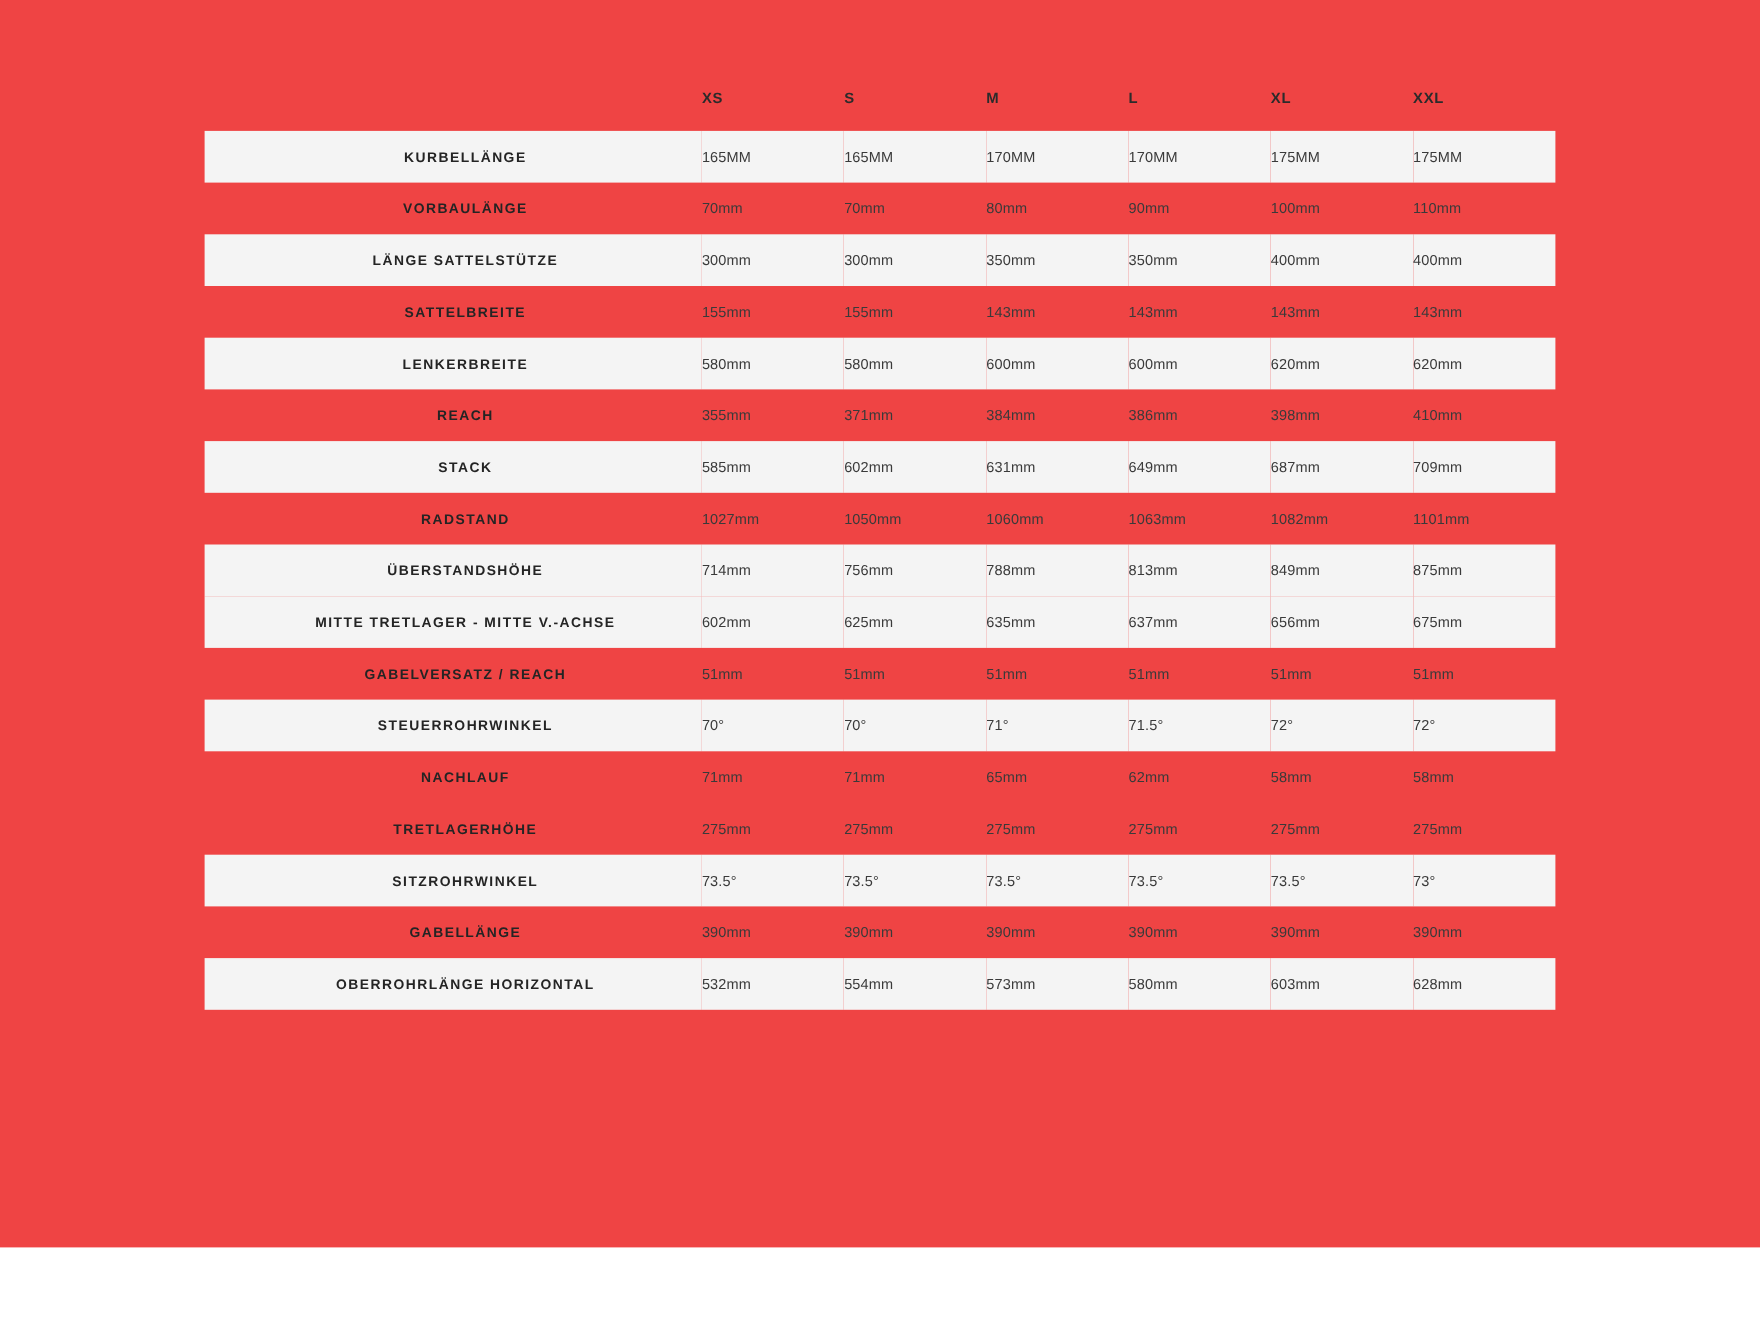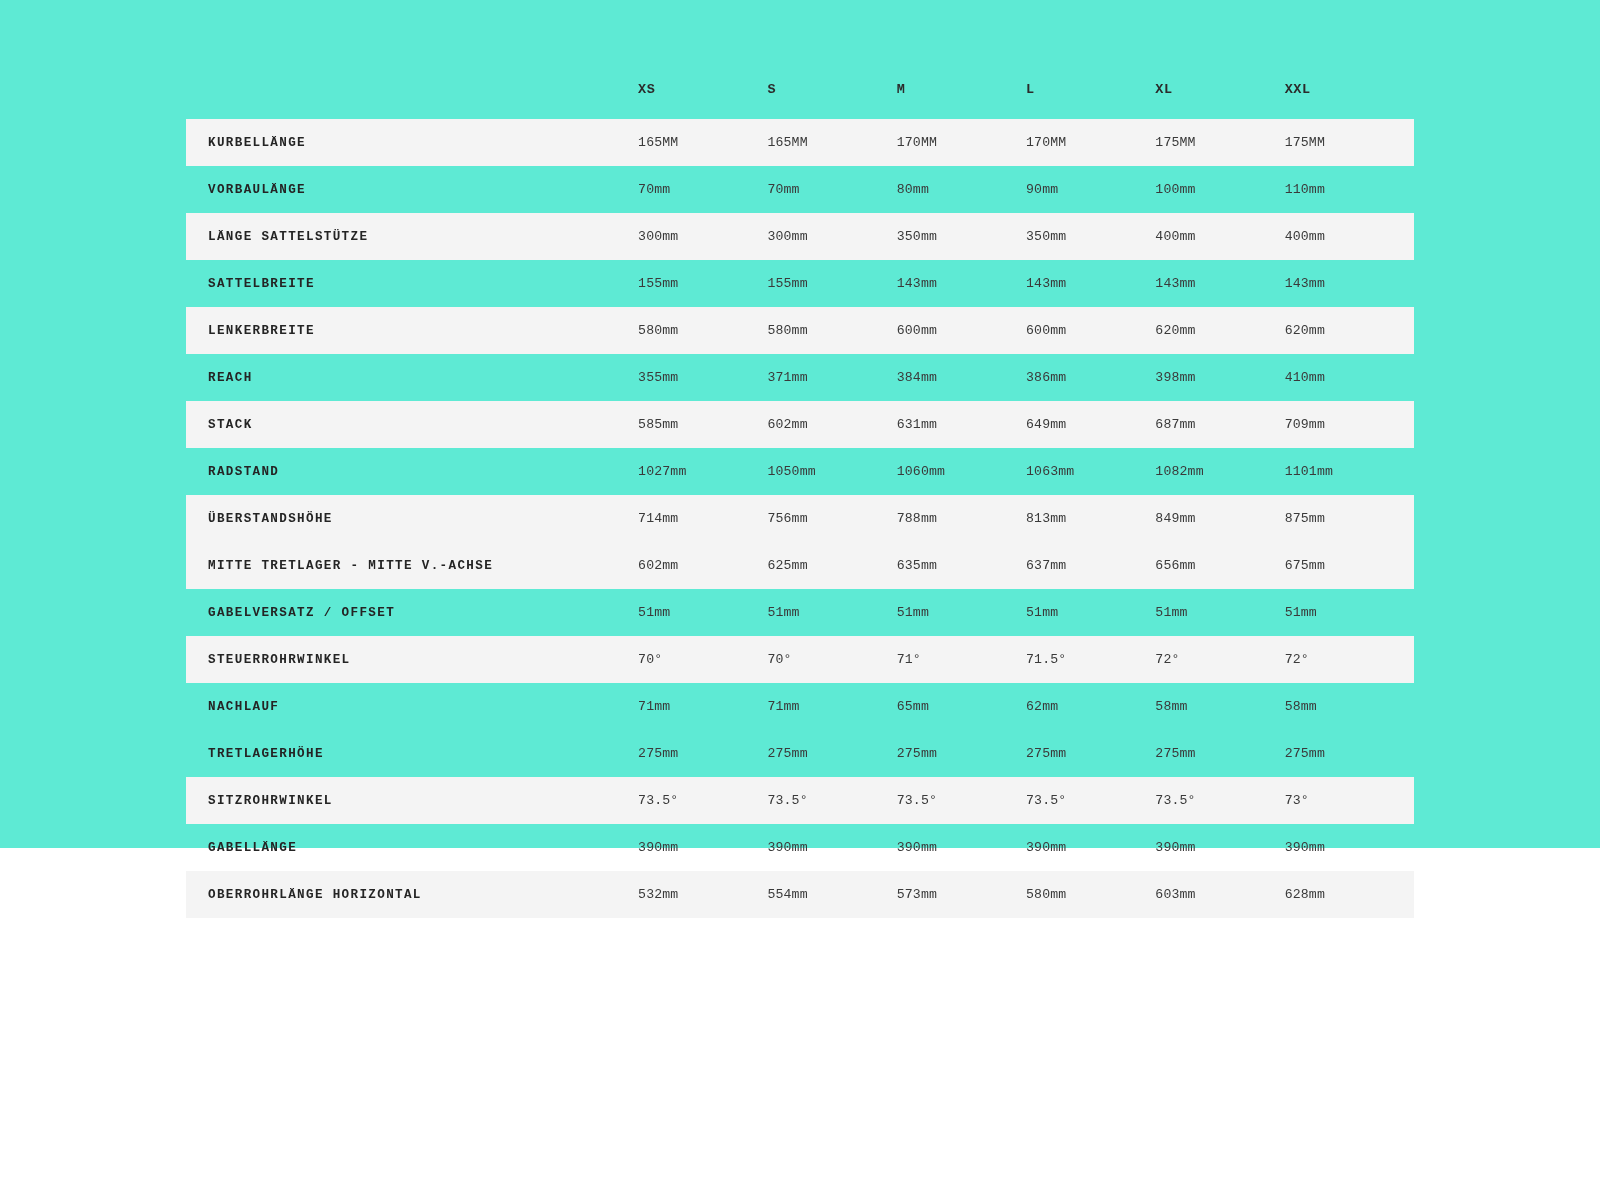--- a/index.html
+++ b/index.html
@@ -10,23 +10,22 @@
   body {
     width: 1600px;
     height: 1200px;
     font-family: "Liberation Sans", sans-serif;
     color: #1a1a1a;
     overflow: hidden;
   }
   .page {
     position: relative;
     width: 1600px;
-    height: 848px;
-    background: #5eead4;
-    font-family: Liberation Mono, monospace;
+    height: 1134px;
+    background: #ef4444;
   }
   .geo-table-wrap {
     position: absolute;
     left: 186px;
     top: 82px;
     width: 1228px;
   }
   table.geo {
     border-collapse: collapse;
     width: 1228px;
@@ -57,20 +56,21 @@
   table.geo tbody tr.odd td {
     background: #f4f4f4;
   }
   table.geo tbody td.row-label {
     font-weight: 700;
     letter-spacing: 1.35px;
     padding-left: 22px;
     font-size: 12.6px;
     color: #242424;
     white-space: nowrap;
+    text-align: center;
   }
   table.geo tbody td.val {
     font-weight: 400;
     letter-spacing: 0.15px;
     font-size: 13.2px;
     color: #3a3a3a;
   }
 </style>
 </head>
 <body>
@@ -183,21 +183,21 @@
           <tr class="odd">
             <td class="row-label">MITTE TRETLAGER - MITTE V.-ACHSE</td>
             <td class="val">602mm</td>
             <td class="val">625mm</td>
             <td class="val">635mm</td>
             <td class="val">637mm</td>
             <td class="val">656mm</td>
             <td class="val">675mm</td>
           </tr>
           <tr class="even">
-            <td class="row-label">GABELVERSATZ / OFFSET</td>
+            <td class="row-label">GABELVERSATZ / REACH</td>
             <td class="val">51mm</td>
             <td class="val">51mm</td>
             <td class="val">51mm</td>
             <td class="val">51mm</td>
             <td class="val">51mm</td>
             <td class="val">51mm</td>
           </tr>
           <tr class="odd">
             <td class="row-label">STEUERROHRWINKEL</td>
             <td class="val">70°</td>

